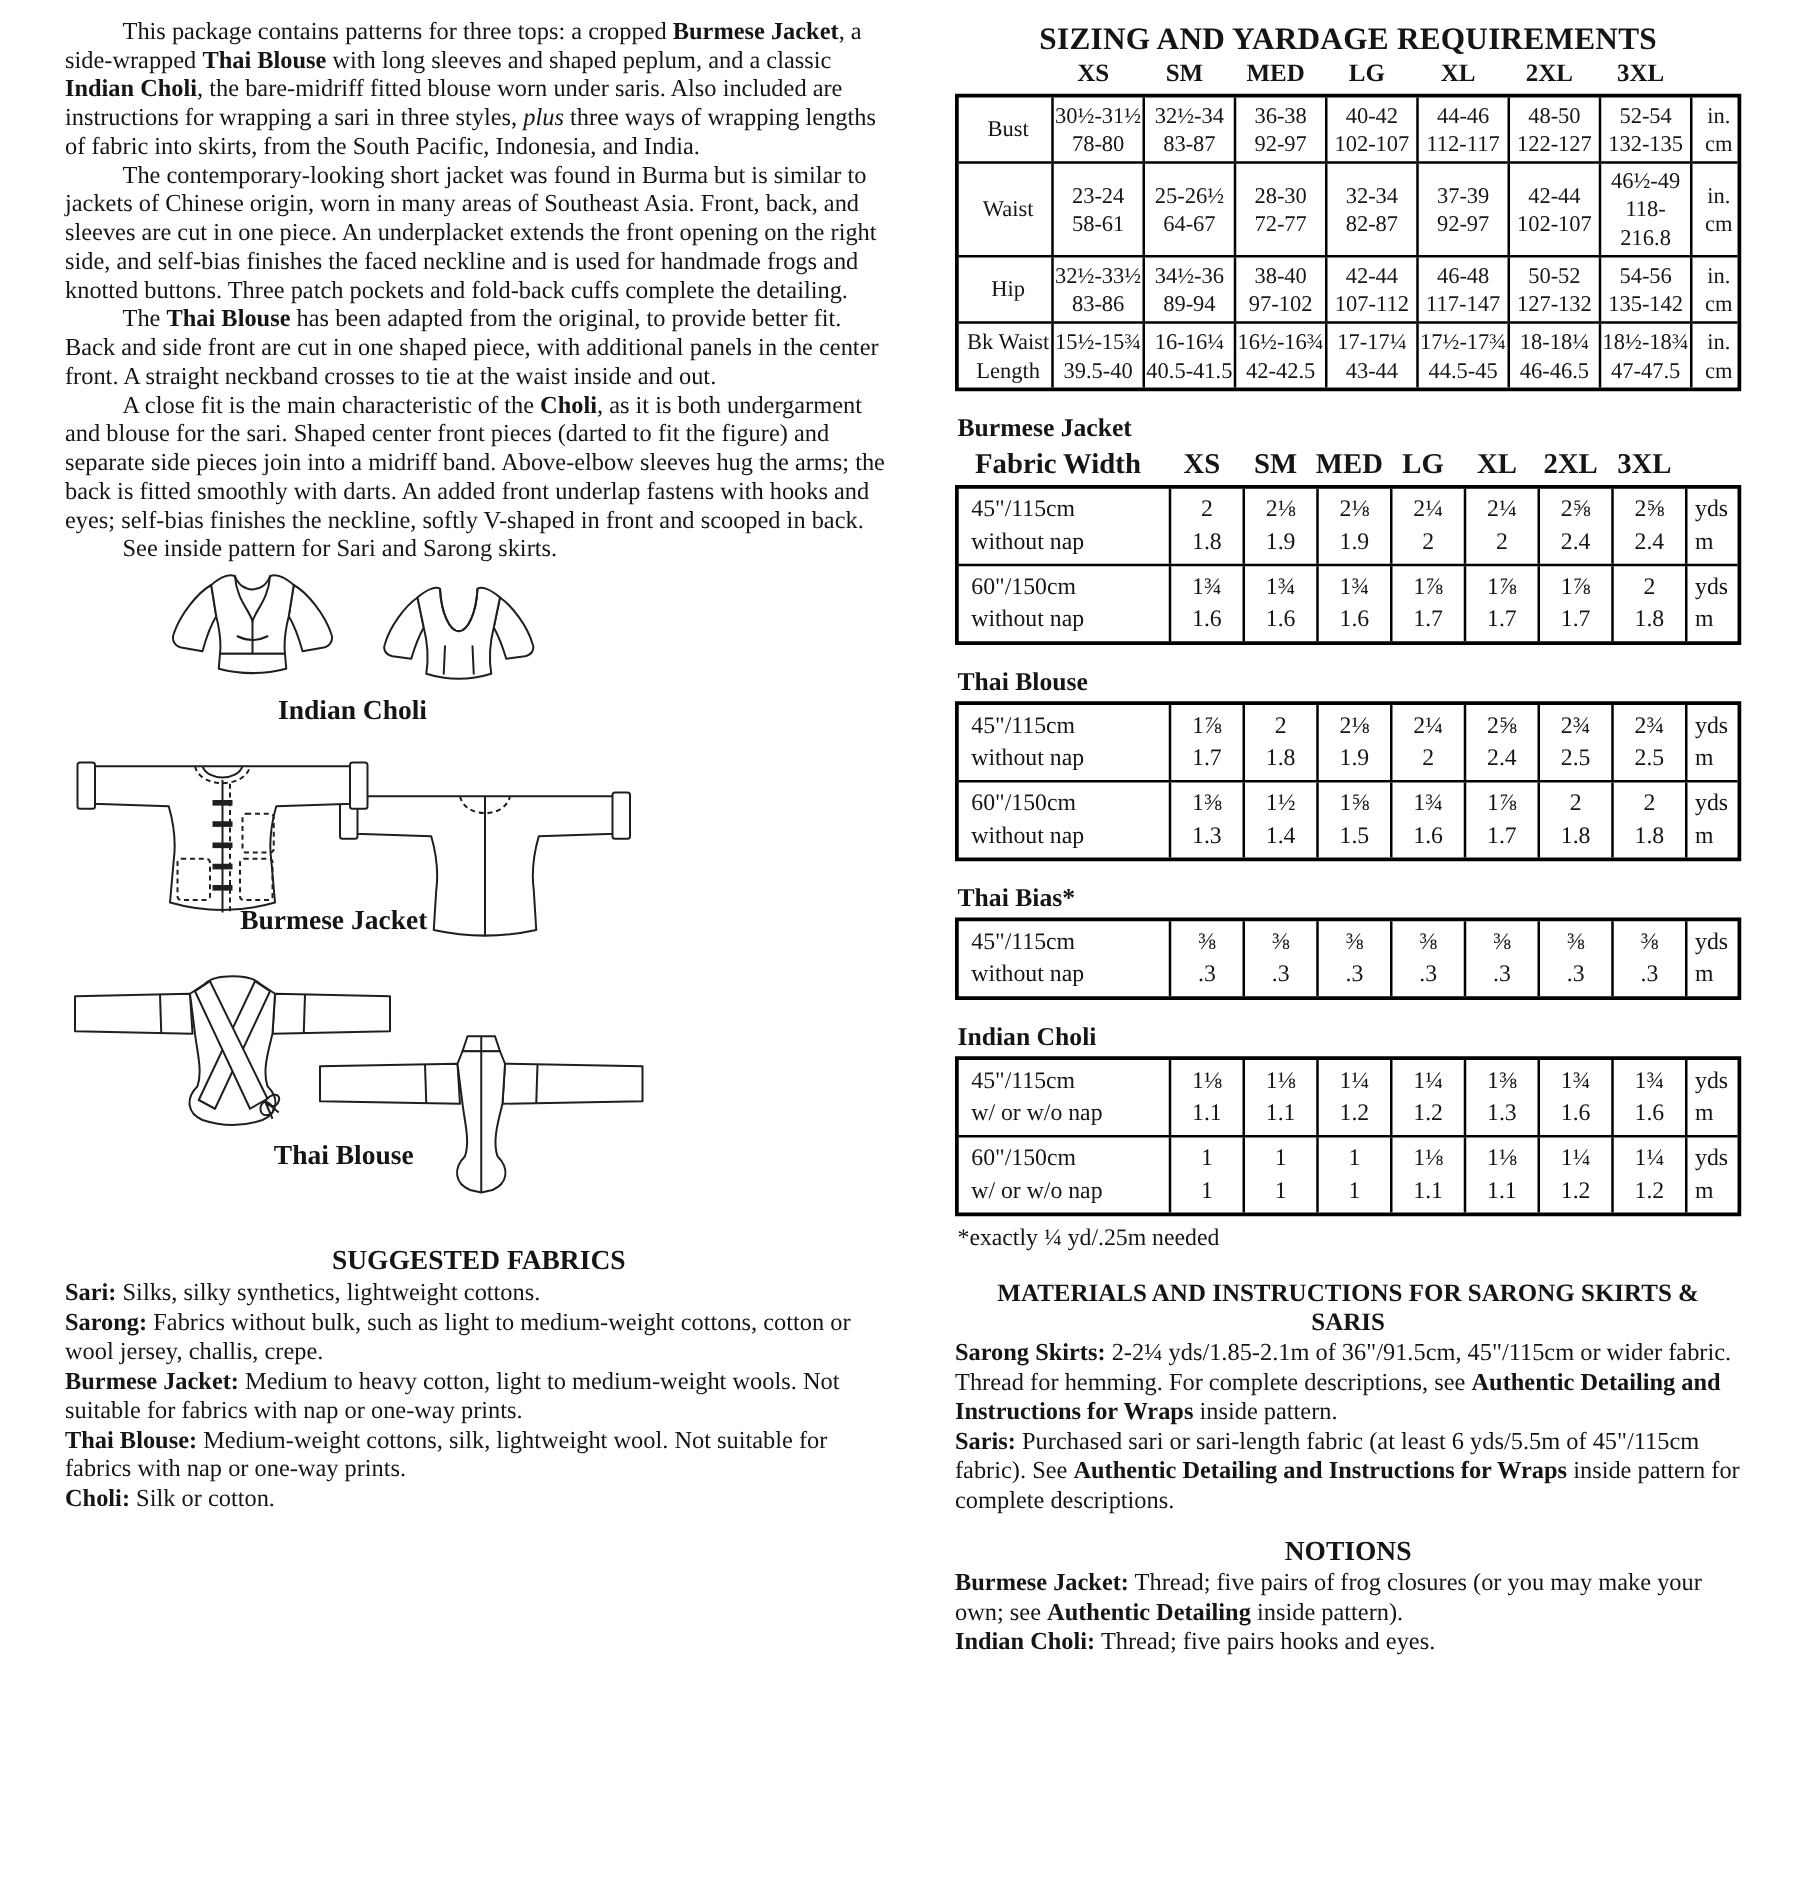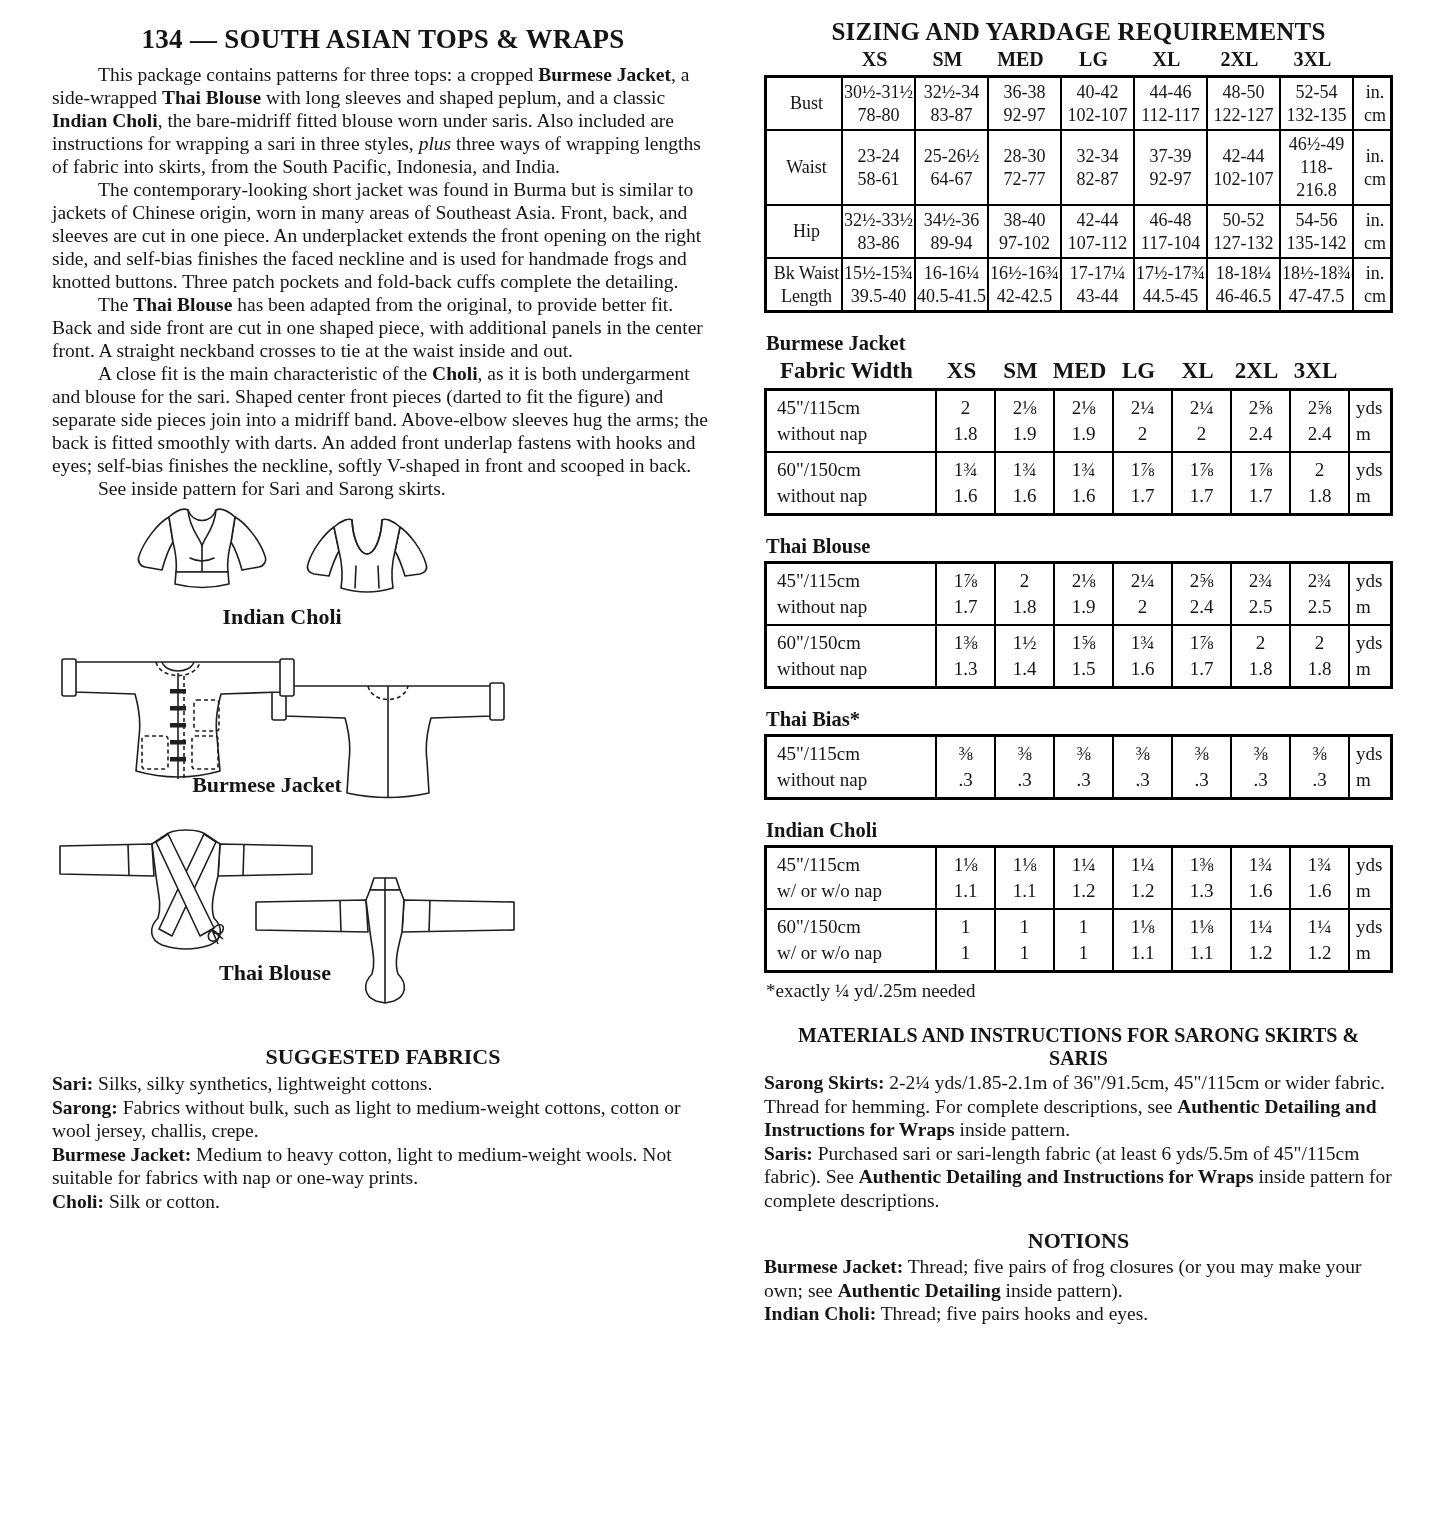--- a/index.html
+++ b/index.html
@@ -49,21 +49,20 @@
   .rich p, p.rich{font-size:19.5px;line-height:23.5px;margin:0;}
 
   svg .dash{stroke-dasharray:4 3;}
 </style>
 </head>
 <body>
 
 <div class="page">
 
   <div class="col-left">
-    <div class="doc-title">134 — SOUTH ASIAN TOPS &amp; WRAPS</div>
     <p class="body"><span>This package contains patterns for three tops: a cropped </span><span style="font-weight: bold;">Burmese Jacket</span><span>, a side-wrapped </span><span style="font-weight: bold;">Thai Blouse</span><span> with long sleeves and shaped peplum, and a classic </span><span style="font-weight: bold;">Indian Choli</span><span>, the bare-midriff fitted blouse worn under saris. Also included are instructions for wrapping a sari in three styles, </span><span style="font-style: italic;">plus</span><span> three ways of wrapping lengths of fabric into skirts, from the South Pacific, Indonesia, and India.</span></p>
     <p class="body"><span>The contemporary-looking short jacket was found in Burma but is similar to jackets of Chinese origin, worn in many areas of Southeast Asia. Front, back, and sleeves are cut in one piece. An underplacket extends the front opening on the right side, and self-bias finishes the faced neckline and is used for handmade frogs and knotted buttons. Three patch pockets and fold-back cuffs complete the detailing.</span></p>
     <p class="body"><span>The </span><span style="font-weight: bold;">Thai Blouse</span><span> has been adapted from the original, to provide better fit. Back and side front are cut in one shaped piece, with additional panels in the center front. A straight neckband crosses to tie at the waist inside and out.</span></p>
     <p class="body"><span>A close fit is the main characteristic of the </span><span style="font-weight: bold;">Choli</span><span>, as it is both undergarment and blouse for the sari. Shaped center front pieces (darted to fit the figure) and separate side pieces join into a midriff band. Above-elbow sleeves hug the arms; the back is fitted smoothly with darts. An added front underlap fastens with hooks and eyes; self-bias finishes the neckline, softly V-shaped in front and scooped in back.</span></p>
     <p class="body"><span>See inside pattern for Sari and Sarong skirts.</span></p>
 
 
     <div class="illos">
 
       <svg style="left:70px;top:0" width="160" height="108" viewBox="0 0 160 108">
@@ -151,20 +150,21 @@
       </svg>
 
       <div class="illo-label" style="left:128px;top:460px">Thai Blouse</div>
     </div>
 
     <div class="center-head" style="margin-top:4px;">SUGGESTED FABRICS</div>
     <div class="fabrics">
       <p><span style="font-weight: bold;">Sari:</span><span> Silks, silky synthetics, lightweight cottons.</span></p>
       <p><span style="font-weight: bold;">Sarong:</span><span> Fabrics without bulk, such as light to medium-weight cottons, cotton or wool jersey, challis, crepe.</span></p>
       <p><span style="font-weight: bold;">Burmese Jacket:</span><span> Medium to heavy cotton, light to medium-weight wools. Not suitable for fabrics with nap or one-way prints.</span></p>
+      <p><span style="font-weight: bold;">Thai Blouse:</span><span> Medium-weight cottons, silk, lightweight wool. Not suitable for fabrics with nap or one-way prints.</span></p>
       <p><span style="font-weight: bold;">Choli:</span><span> Silk or cotton.</span></p>
     </div>
   </div>
 
   <div class="col-right">
     <div class="sizing-title">SIZING AND YARDAGE REQUIREMENTS</div>
     <div>
         <div class="sz-grid sz-head">
           <div class="sz-hcell"></div>
           <div class="sz-hcell">XS</div>
@@ -266,21 +266,21 @@
             <div class="sz-cell">
               <div class="ln">38-40</div>
               <div class="ln">97-102</div>
             </div>
             <div class="sz-cell">
               <div class="ln">42-44</div>
               <div class="ln">107-112</div>
             </div>
             <div class="sz-cell">
               <div class="ln">46-48</div>
-              <div class="ln">117-104</div>
+              <div class="ln">117-147</div>
             </div>
             <div class="sz-cell">
               <div class="ln">50-52</div>
               <div class="ln">127-132</div>
             </div>
             <div class="sz-cell">
               <div class="ln">54-56</div>
               <div class="ln">135-142</div>
             </div>
             <div class="sz-cell unit">

